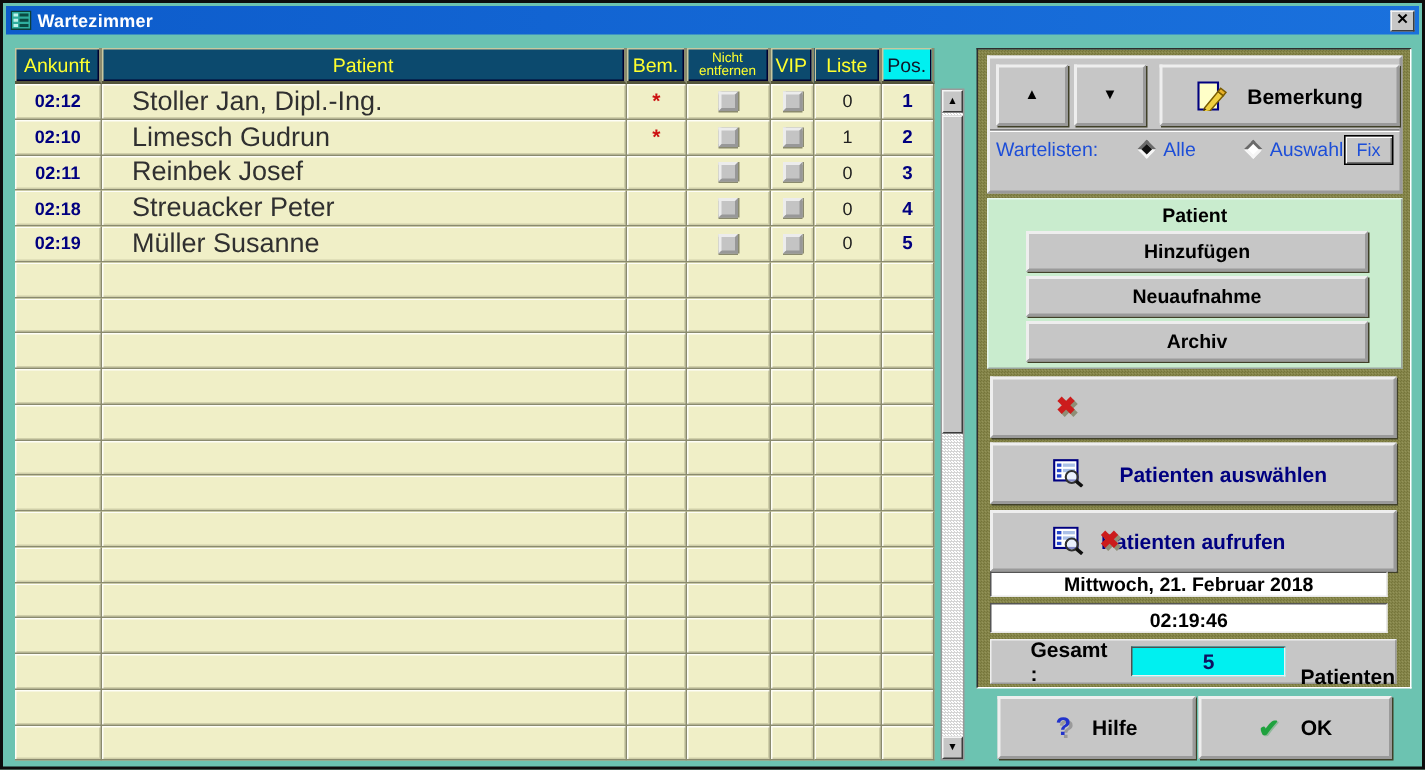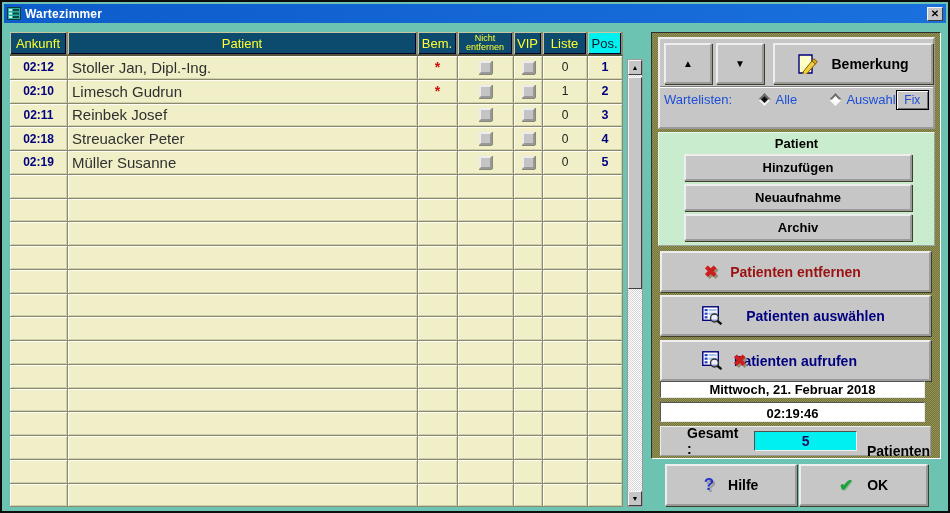--- a/index.html
+++ b/index.html
@@ -42,21 +42,21 @@
   .rows { flex:1; display:flex; flex-direction:column; overflow:hidden; }
   .trow { height:23.75px; flex:none; }
   .cell {
     background:#f0efc7;
     border-right:1px solid #8a8a6e; border-bottom:1px solid #8a8a6e;
     box-shadow:inset 1px 1px 0 rgba(255,255,252,.9), inset -1px -1px 0 rgba(110,110,80,.25);
     display:flex; align-items:center; justify-content:center;
     font-size:12px; color:#202020; overflow:hidden; white-space:nowrap;
   }
   .c-time { font-weight:bold; color:#000080; }
-  .c-name { justify-content:flex-start; padding-left:4px; font-size:15px; color:#303030; }
+  .c-name { justify-content:flex-start; padding-left:20px; font-size:18px; color:#303030; }
   .c-bem  { color:#cc1111; font-weight:bold; font-size:14px; }
   .c-pos  { font-weight:bold; color:#000080; font-size:12.5px; }
   .checkbox {
     width:13px; height:13px; background:#c4c4c4;
     border:2px outset #ececec; box-shadow:0 1px 0 #8a8a6e, 1px 0 0 #8a8a6e;
   }
   
   .vscroll {
     position:absolute; left:625px; top:57px; width:16px; height:448px;
     background:repeating-conic-gradient(#ffffff 0% 25%, #d4d4d4 0% 50%) 0 0/2px 2px;
@@ -427,21 +427,20 @@
       </div>
     <div class="btn p-btn" style="top:81px;">
         <span>Archiv</span>
       </div>
   </div>
 
   <div class="btn big-btn" style="top:218px;">
     <span class="iconbox" style="left:42px;">
         <span class="xmark">✖</span>
       </span>
-    <span class="txt-red">Patienten entfernen</span>
   </div>
 
   <div class="btn big-btn" style="top:262px;padding-left:40px;">
     <span class="iconbox" style="left:40px;">
       <svg width="21" height="19" viewBox="0 0 21 19">
         <rect x="0.8" y="0.8" width="15.5" height="13.5" fill="#ffffff" stroke="#000080" stroke-width="1.4"></rect>
         <rect x="2.6" y="3" width="3" height="2.2" fill="#2244cc"></rect>
           <rect x="6.6" y="3" width="8" height="2.2" fill="#aac0e8"></rect>
         <rect x="2.6" y="6.6" width="3" height="2.2" fill="#2244cc"></rect>
           <rect x="6.6" y="6.6" width="8" height="2.2" fill="#aac0e8"></rect>

